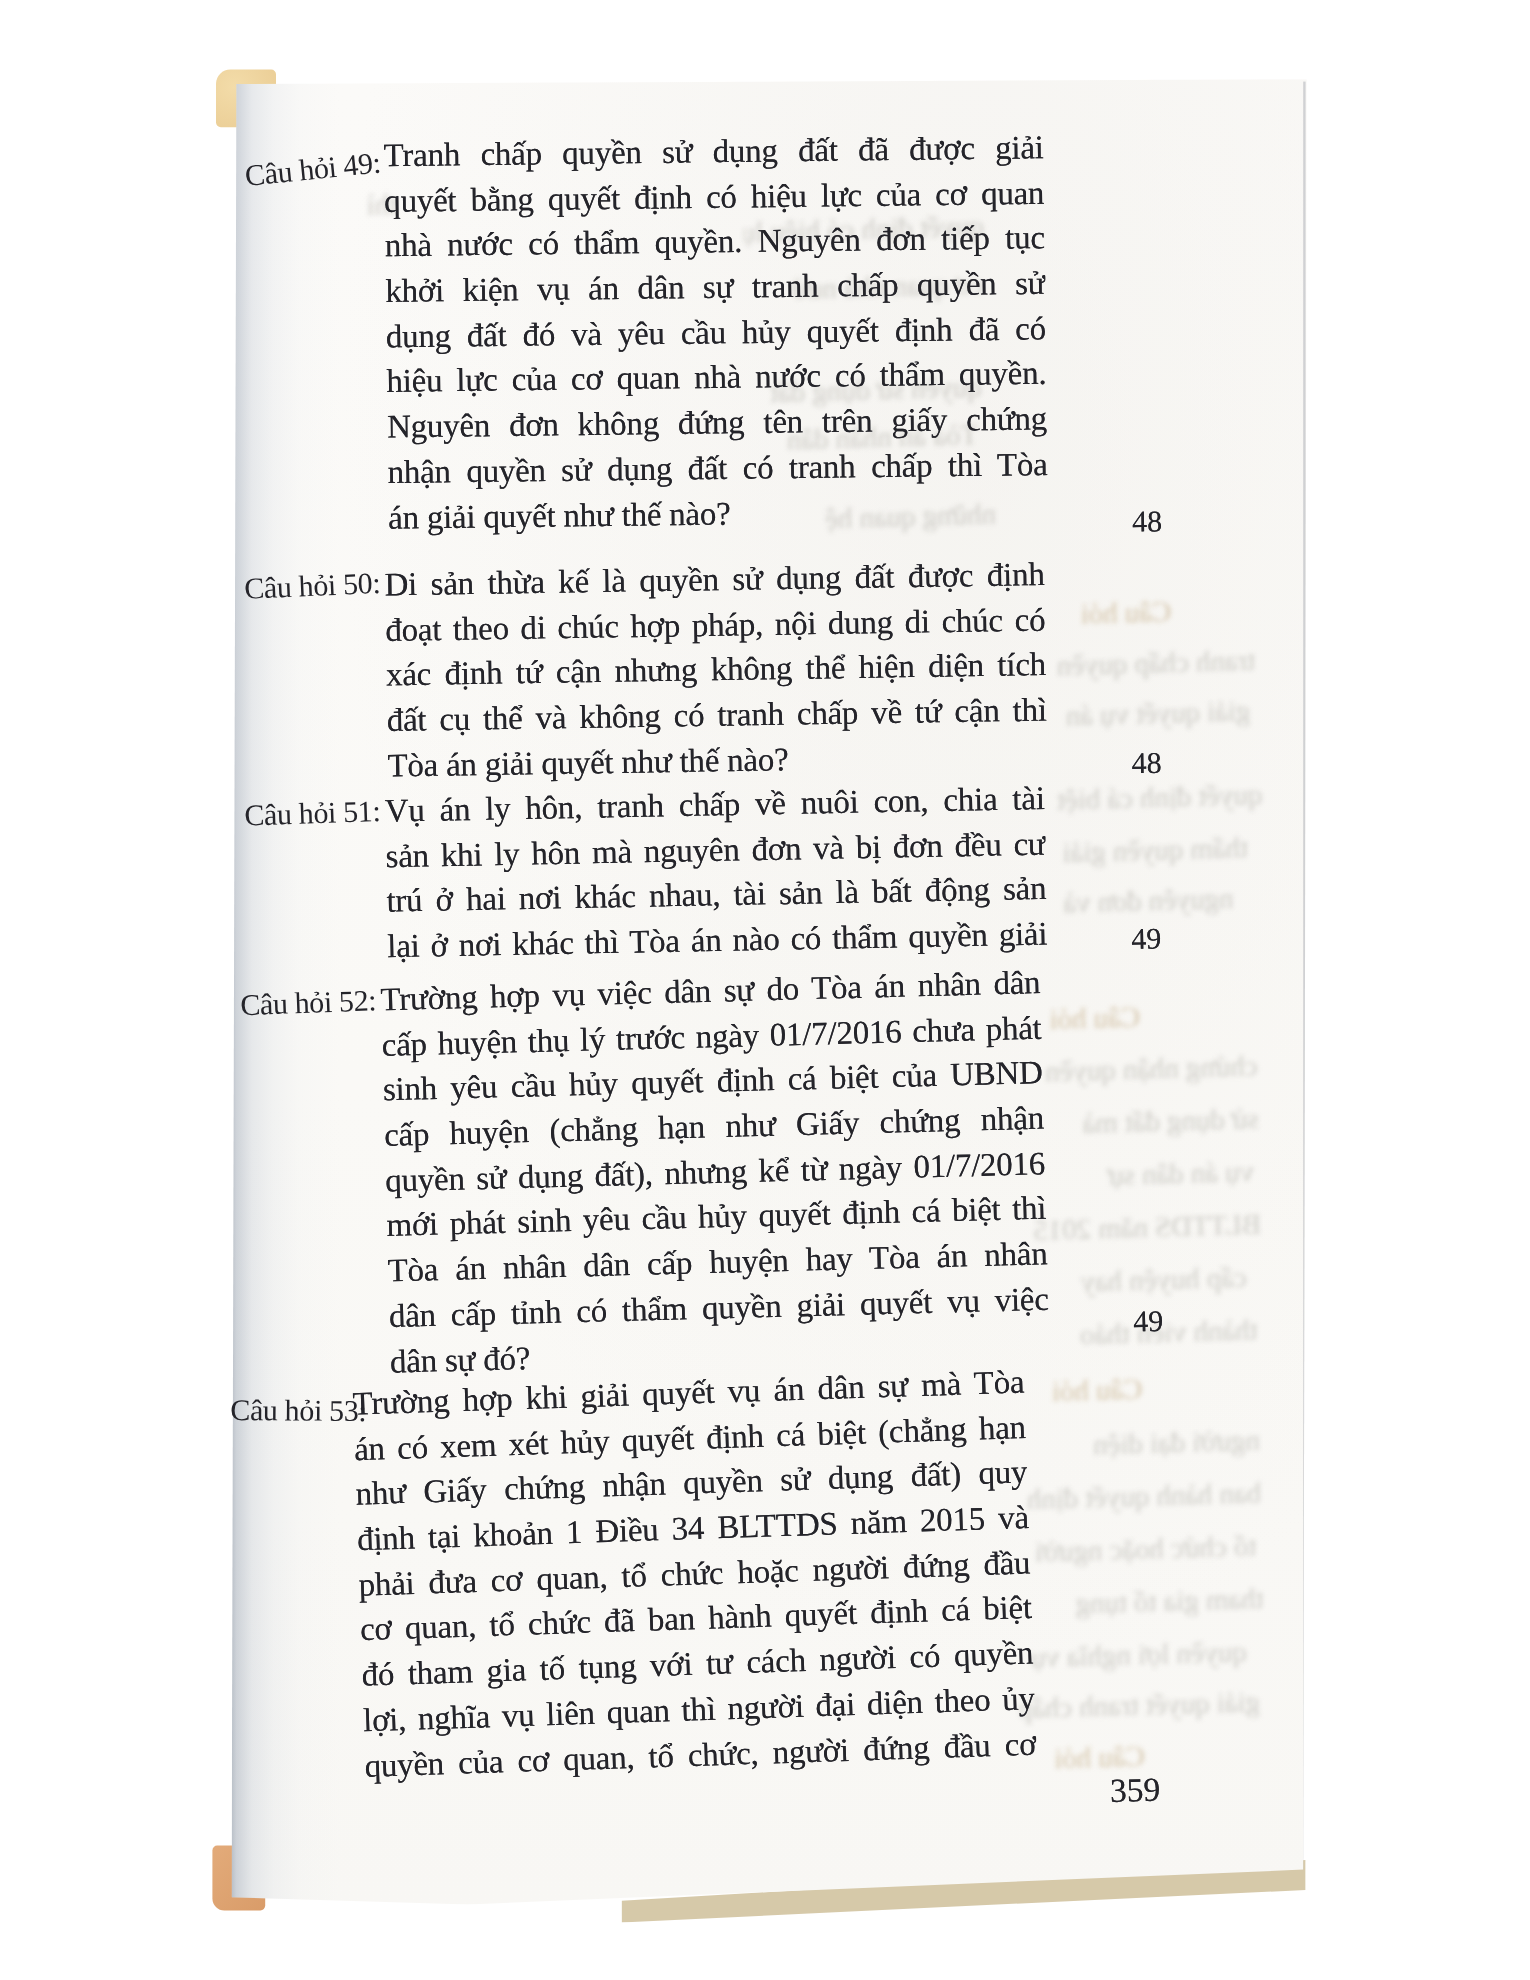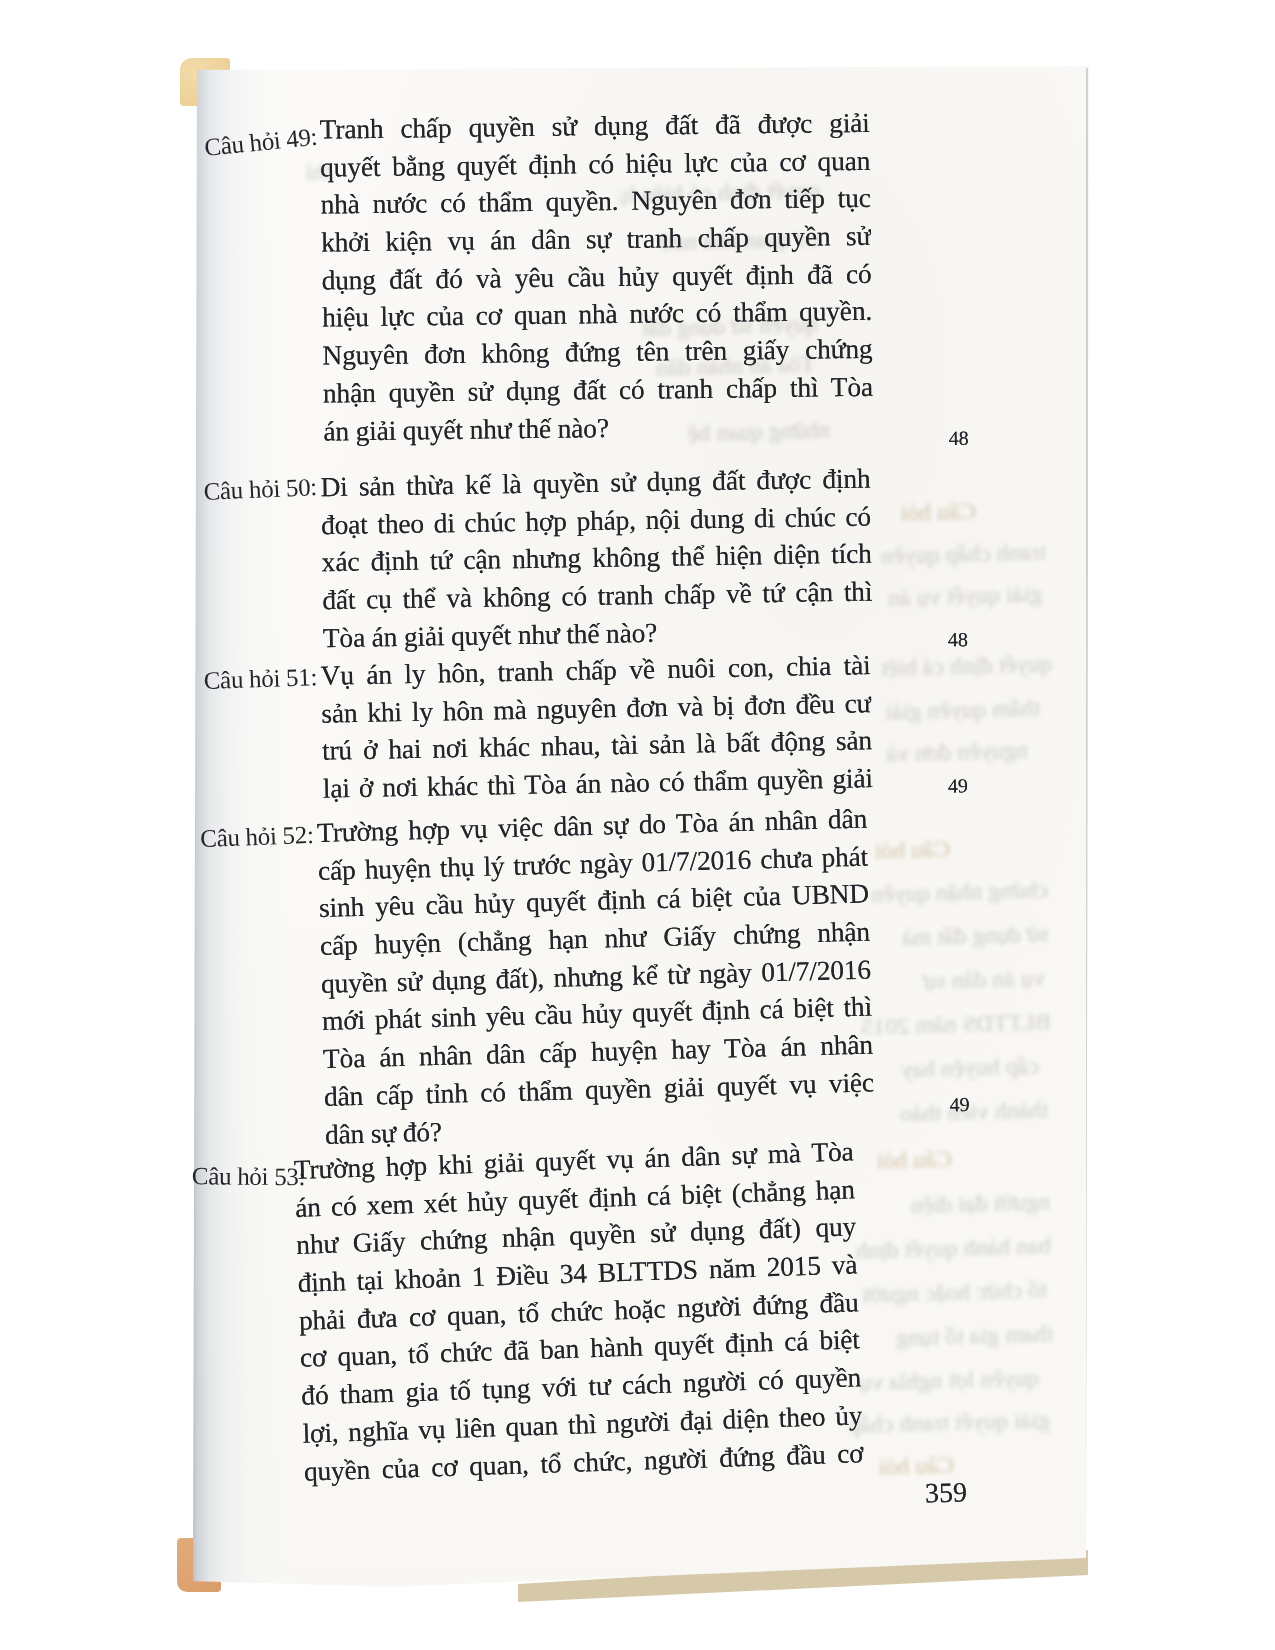--- a/index.html
+++ b/index.html
@@ -85,21 +85,21 @@
   .q4 .q-text{margin-left:95px;width:560px;}
   .line{
     height:37.7px;line-height:37.7px;overflow:hidden;
     font-size:27.5px;letter-spacing:-0.2px;
     text-align:justify;text-align-last:justify;
     text-shadow:0 0 0.5px rgba(30,30,36,0.8);
   }
   .line.short{text-align-last:left;}
   .q-pageref{
     position:absolute;right:0;bottom:-4px;
-    font-size:20px;
+    font-size:25px;
     text-shadow:0 0 0.5px rgba(30,30,36,0.8);
   }
   .q0 .q-pageref{bottom:-8px;}
   .q1 .q-pageref{bottom:-5px;}
   .q2 .q-pageref{bottom:-2px;}
   .q3 .q-pageref{bottom:20px;}
   .folio{
     position:absolute;right:308px;top:1477px;z-index:4;
     font-size:28px;color:#24242a;
     transform:rotate(-1.6deg);

